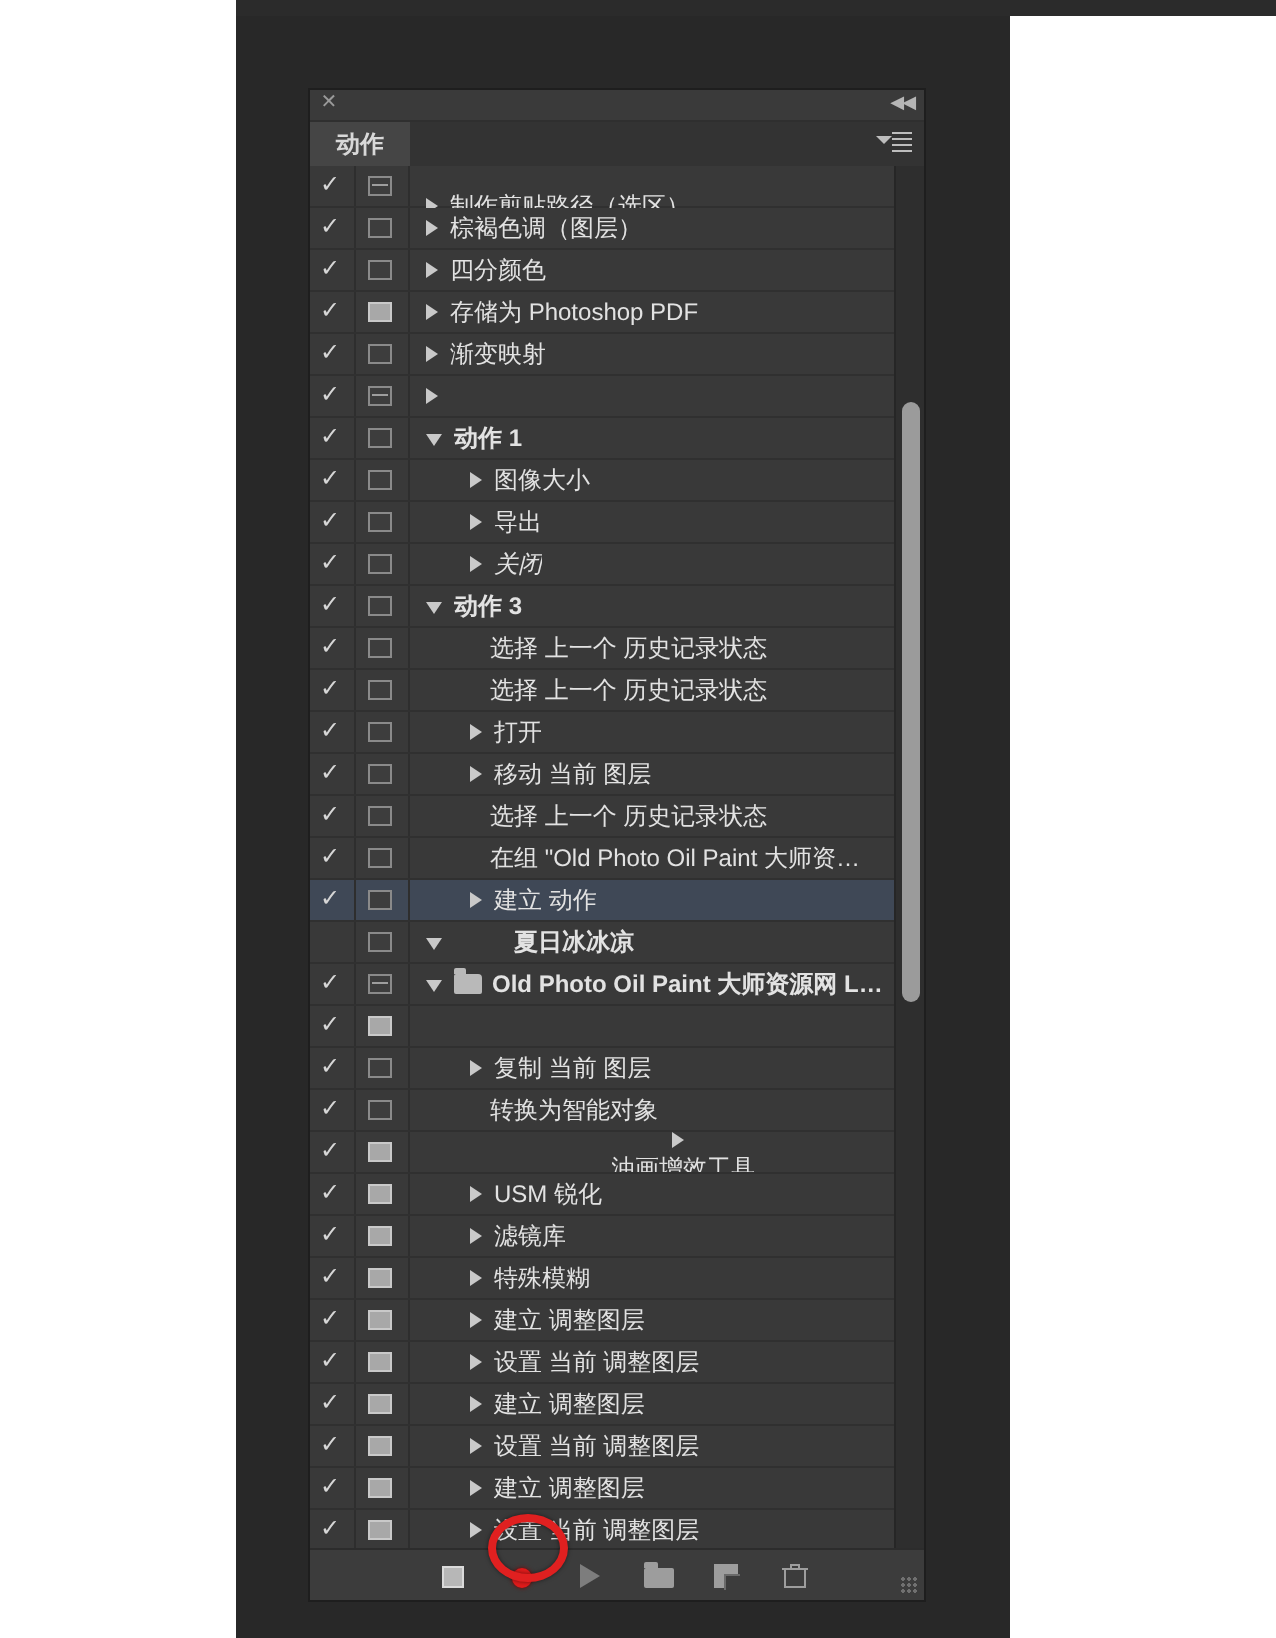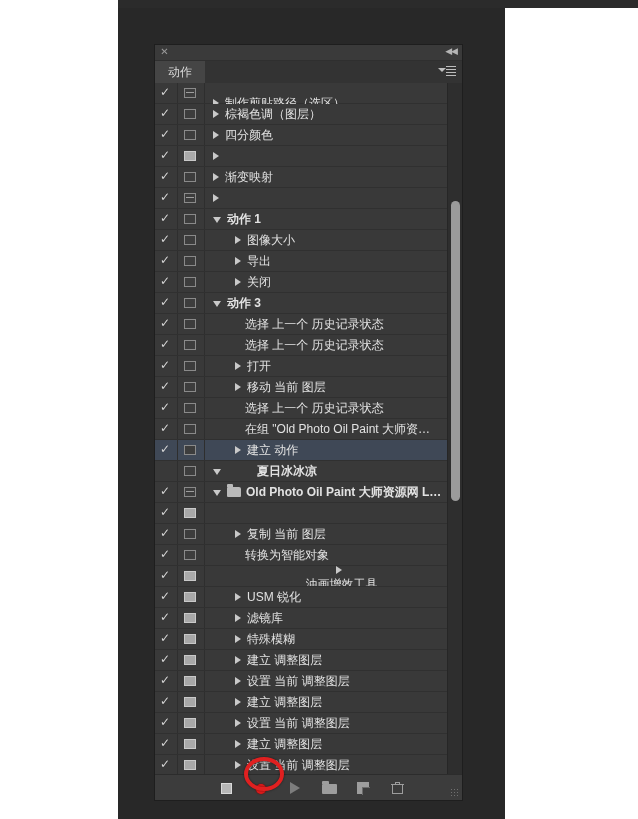--- a/index.html
+++ b/index.html
@@ -29,20 +29,21 @@
     color:#9a9a9a;font-size:10px;line-height:11px;text-align:center;
   }
   .tb-collapse{
     position:absolute;right:5px;top:1px;
     color:#b5b5b5;font-size:9px;line-height:11px;letter-spacing:-1px;
   }
   
   .tabrow{
     position:relative;height:22px;background:#333333;
     border-bottom:3px solid #be185d;
+    font-weight:bold;
   }
   .tab{
     position:absolute;left:0;top:0;height:22px;padding:0 13px;
     background:#454545;color:#d8d8d8;font-size:12px;line-height:22px;
     white-space:nowrap;
   }
   .panel-menu{
     position:absolute;right:5px;top:3px;width:18px;height:16px;
   }
   .pm-tri{
@@ -257,20 +258,21 @@
           </div>
           <div class="row">
             <div class="col-check">
               <div class="check">✓</div>
             </div>
             <div class="col-dlg">
               <div class="dlgbox filled"></div>
             </div>
             <div class="col-body" style="padding-left: 8px;">
               <div class="tri "></div>
+              <div class="lbl">存储为 Photoshop PDF</div>
             </div>
           </div>
           <div class="row">
             <div class="col-check">
               <div class="check">✓</div>
             </div>
             <div class="col-dlg">
               <div class="dlgbox "></div>
             </div>
             <div class="col-body" style="padding-left: 8px;">
@@ -325,21 +327,21 @@
               <div class="lbl">导出</div>
             </div>
           </div>
           <div class="row">
             <div class="col-check">
               <div class="check">✓</div>
             </div>
             <div class="col-dlg">
               <div class="dlgbox "></div>
             </div>
-            <div class="col-body" style="padding-left: 30px;">
+            <div class="col-body" style="padding-left: 30px; font-style: italic;">
               <div class="tri "></div>
               <div class="lbl">关闭</div>
             </div>
           </div>
           <div class="row">
             <div class="col-check">
               <div class="check">✓</div>
             </div>
             <div class="col-dlg">
               <div class="dlgbox "></div>

